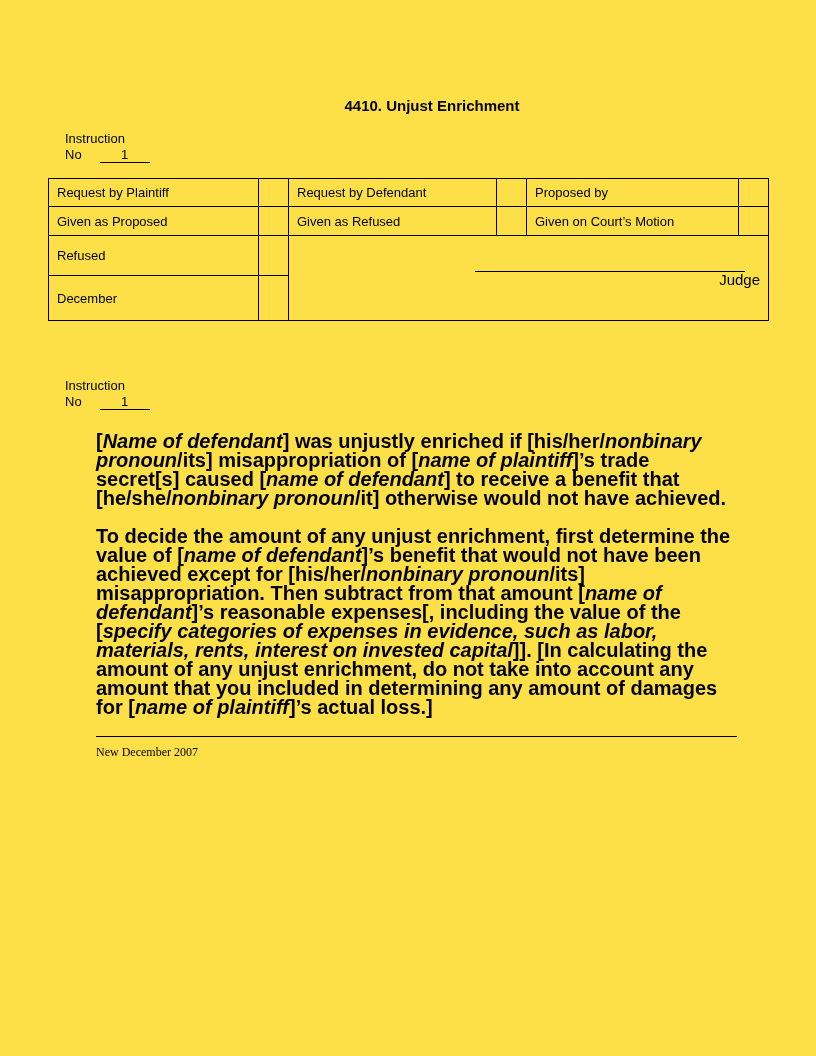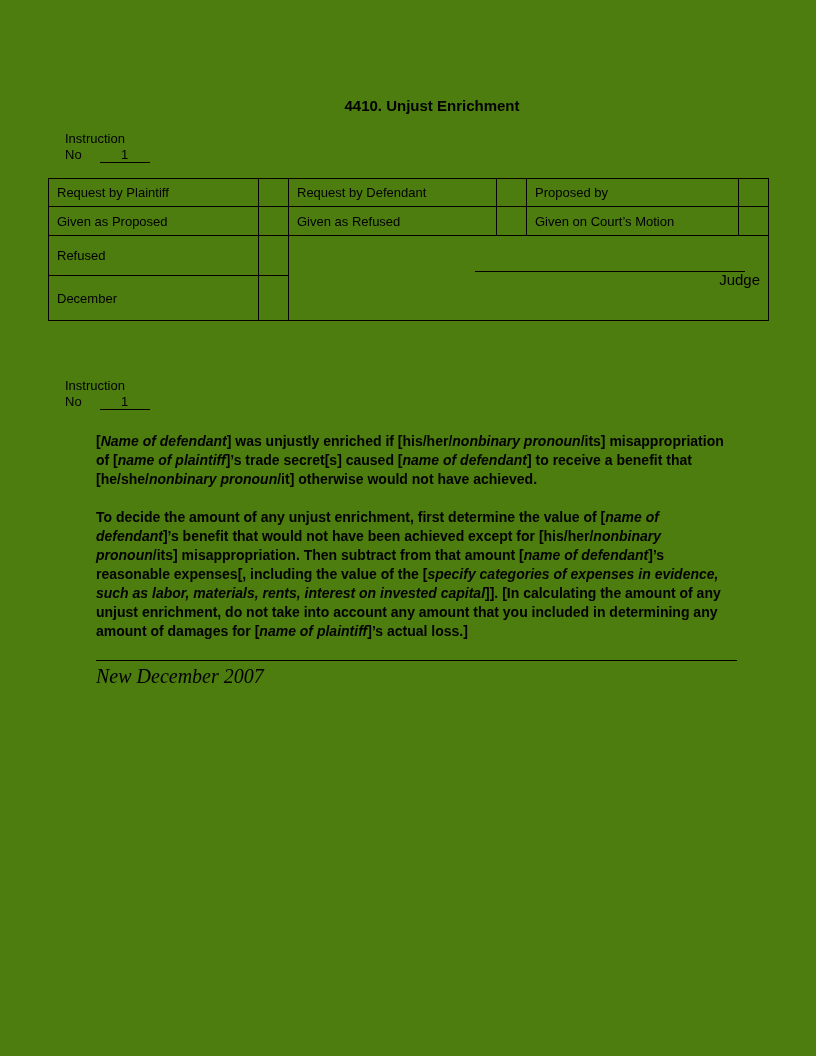--- a/index.html
+++ b/index.html
@@ -1,20 +1,20 @@
 <!DOCTYPE html>
 <html><head>
 <meta charset="utf-8">
 <style>
   * { box-sizing: border-box; }
   html, body { margin: 0; padding: 0; background: #ffffff; }
   .page {
     width: 816px;
     height: 1056px;
-    background: #4d7c0f;
+    background: #fde047;
     color: #000000;
     font-family: "Liberation Sans", sans-serif;
     padding-top: 98px;
     overflow: hidden;
     position: relative;
   }
   .title {
     margin-left: 96px;
     width: 672px;
     text-align: center;
@@ -70,37 +70,36 @@
   }
   .sig-label {
     text-align: right;
     font-size: 15px;
     line-height: 13px;
     margin-top: 1px;
   }
   .body-text {
     margin: 22px 0 0 96px;
     width: 641px;
-    font-size: 14px;
+    font-size: 20px;
     font-weight: bold;
     line-height: 19px;
   }
   .body-text p { margin: 0 0 19px 0; }
   .i { font-style: italic; }
   .foot-rule {
     margin: 8px 0 0 96px;
     width: 641px;
     border-top: 1px solid #000;
     height: 0;
   }
   .foot-note {
     margin: 6px 0 0 96px;
     font-family: "Liberation Serif", serif;
-    font-style: italic;
-    font-size: 20px;
+    font-size: 12px;
     line-height: 18px;
   }
 </style>
 </head>
 <body>
 
 <div class="page">
 
   <div class="title">4410. Unjust Enrichment</div>
 

